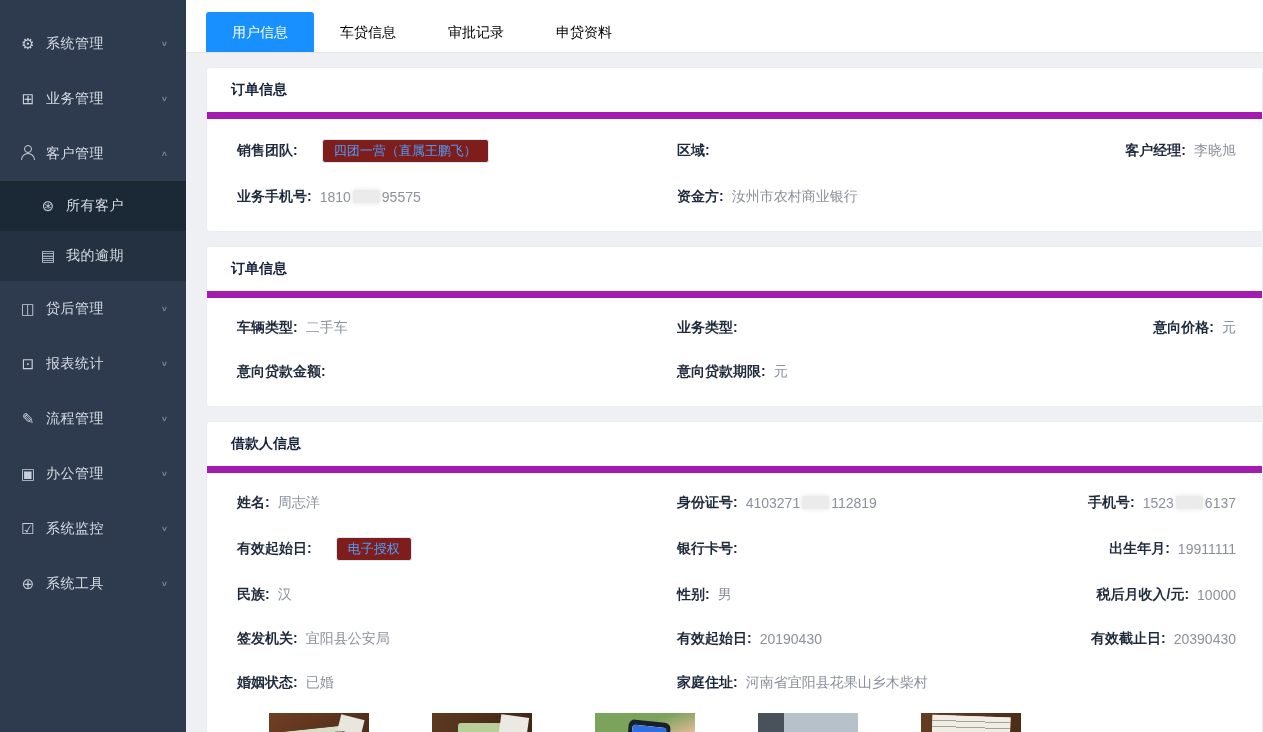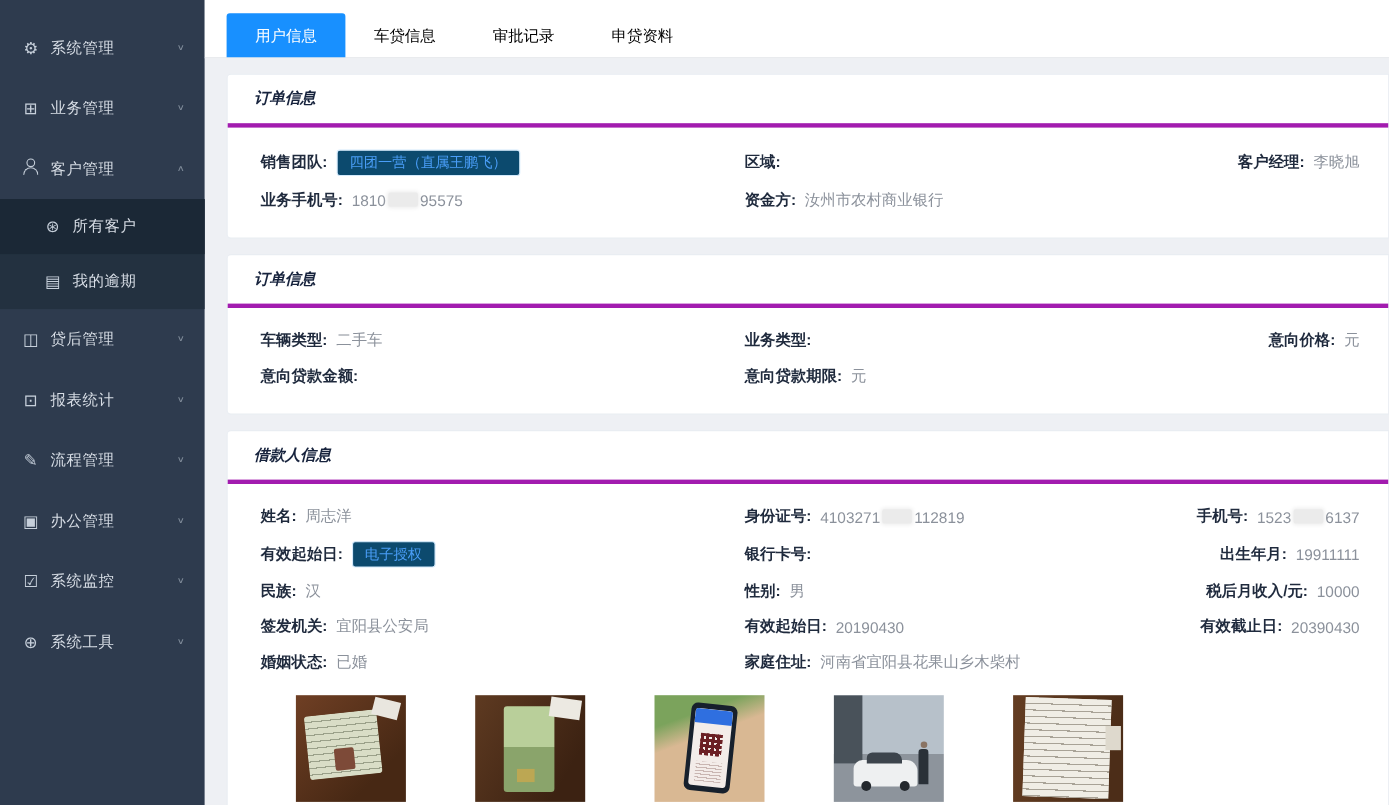--- a/index.html
+++ b/index.html
@@ -43,32 +43,31 @@
     color:#000000; cursor:pointer; border-radius:3px 3px 0 0;
   }
   .tab.active { background:#1890ff; color:#fff; }
   .content { flex:1; padding:14px 0 0 20px; overflow:hidden; }
   .card {
     background:#fff; border:1px solid #e9edf2; border-left:1px solid #e9edf2;
     border-radius:4px 0 0 4px; margin-bottom:14px;
   }
   .card-header {
     padding:13px 24px; font-weight:bold; color:#17233d; font-size:14px;
-    border-bottom:4px solid #a21caf;
-    font-style:italic;
+    border-bottom:7px solid #a21caf;
   }
   .card-body { padding:20px 14px 24px 30px; }
-  .grid { display:grid; grid-template-columns:440px 400px 1fr; row-gap:12px; }
+  .grid { display:grid; grid-template-columns:440px 400px 1fr; row-gap:24px; }
   .field { display:flex; align-items:center; min-height:20px; font-size:14px; }
   .grid .field:nth-child(3n) { justify-content:flex-end; padding-right:12px; }
   .flabel { font-weight:bold; color:#1f2a3d; margin-right:8px; white-space:nowrap; }
   .fvalue { color:#8b919b; }
   .tag {
-    display:inline-block; background:#0c4a6e; border:1px solid #d4eafc; color:#4a9ef8;
-    font-size:13px; line-height:18px; padding:2px 11px; border-radius:3px;
+    display:inline-block; background:#7f1d1d; border:1px solid #d4eafc; color:#4a9ef8;
+    font-size:13px; line-height:18px; padding:2px 11px; border-radius:3px;margin-left:16px;
   }
   .redact {
     display:inline-block; width:27px; height:13px; background:#ebebeb;
     border-radius:2px; margin:0 2px; vertical-align:-1px; box-shadow:0 0 4px 1px #ececec;
   }
   
   .photos { display:flex; gap:63px; margin:20px 0 0 32px; }
   .thumb-wrap { display:flex; flex-direction:column; align-items:center; cursor:pointer; }
   .thumb { width:100px; height:97px; position:relative; overflow:hidden; }
   

